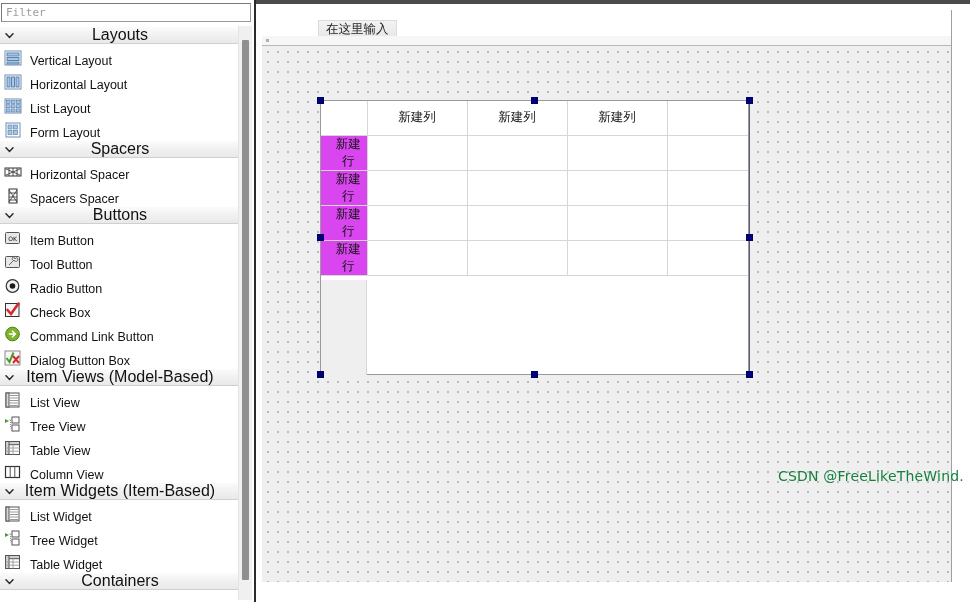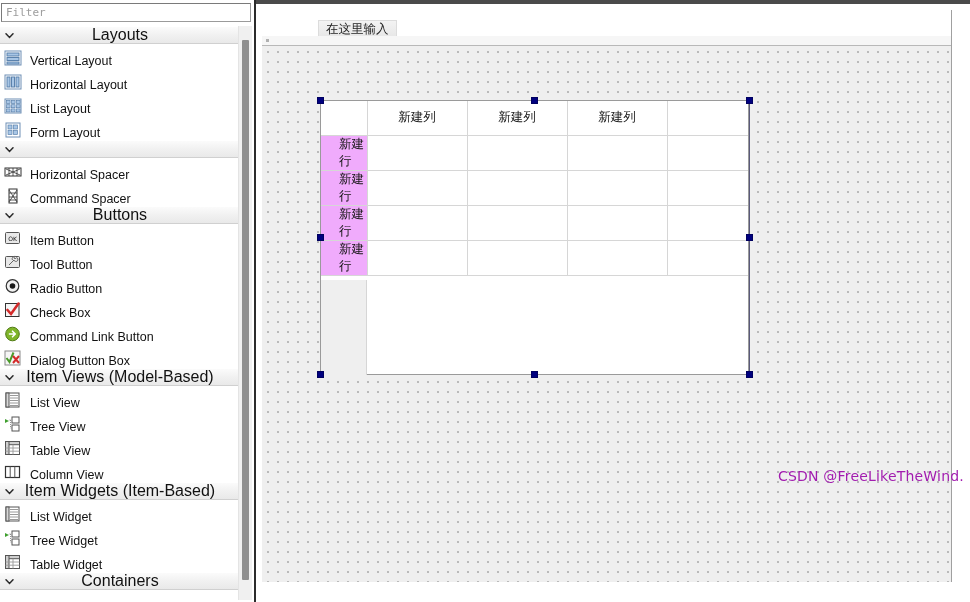--- a/index.html
+++ b/index.html
@@ -184,23 +184,23 @@
     background: #ffffff;
     text-align: center;
     vertical-align: middle;
     border-top: none;
     color: #151515;
   }
   table.tw th.colhead.blank { border-right: none; }
   table.tw th.rowhead {
     width: 46px;
     height: 35px;
-    background: #f0abfc;
-    text-align: left;
-    padding-left: 18px;
+    background: #d946ef;
+    text-align: center;
+    padding-left: 9px;
     vertical-align: middle;
     border-left: none;
     color: #151515;
   }
   table.tw td.cell {
     height: 35px;
     background: #ffffff;
   }
   table.tw td.cell.tail { border-right: none; background:#ffffff; }
   .tw-filler {
@@ -218,21 +218,21 @@
     border: 1px solid #000060;
   }
   .selline {
     position: absolute; background: #5a5a7a;
   }
 
   
   .watermark {
     position: absolute;
     right: 6px; bottom: 4px;
-    color: #a21caf;
+    color: #15803d;
     font-size: 14px;
     font-family: "DejaVu Sans", "Liberation Sans", sans-serif;
     letter-spacing: 0.2px;
     white-space: nowrap;
   }
 
   
   .ico { display:block; }
 </style>
 </head>
@@ -307,38 +307,39 @@
             </svg>
           </span>
           <span class="lbl">Form Layout</span>
         </div>
         <div class="sect-header">
           <span class="chev">
             <svg width="9" height="9" viewBox="0 0 9 9">
               <path d="M1 2.8 L4.5 6.5 L8 2.8" stroke="#2a2a2a" stroke-width="1.5" fill="none" stroke-linecap="round"></path>
             </svg>
           </span>
+          <span class="sect-title">Spacers</span>
         </div>
         <div class="item">
           <span class="ic">
             <svg class="ico" width="18" height="16" viewBox="0 0 18 16">
               <rect x="1" y="4" width="16" height="8" fill="#fff" stroke="#333"></rect>
               <path d="M2 5 L16 11 M16 5 L2 11 M5 4 L5 12 M9 4 L9 12 M13 4 L13 12" stroke="#333" stroke-width="0.8" fill="none"></path>
             </svg>
           </span>
           <span class="lbl">Horizontal Spacer</span>
         </div>
         <div class="item">
           <span class="ic">
             <svg class="ico" width="18" height="16" viewBox="0 0 18 16">
               <rect x="5" y="1" width="8" height="14" fill="#fff" stroke="#333"></rect>
               <path d="M5 2 L13 14 M13 2 L5 14 M5 5 L13 5 M5 9 L13 9 M5 12 L13 12" stroke="#333" stroke-width="0.8" fill="none"></path>
             </svg>
           </span>
-          <span class="lbl">Command Spacer</span>
+          <span class="lbl">Spacers Spacer</span>
         </div>
         <div class="sect-header">
           <span class="chev">
             <svg width="9" height="9" viewBox="0 0 9 9">
               <path d="M1 2.8 L4.5 6.5 L8 2.8" stroke="#2a2a2a" stroke-width="1.5" fill="none" stroke-linecap="round"></path>
             </svg>
           </span>
           <span class="sect-title">Buttons</span>
         </div>
         <div class="item">

